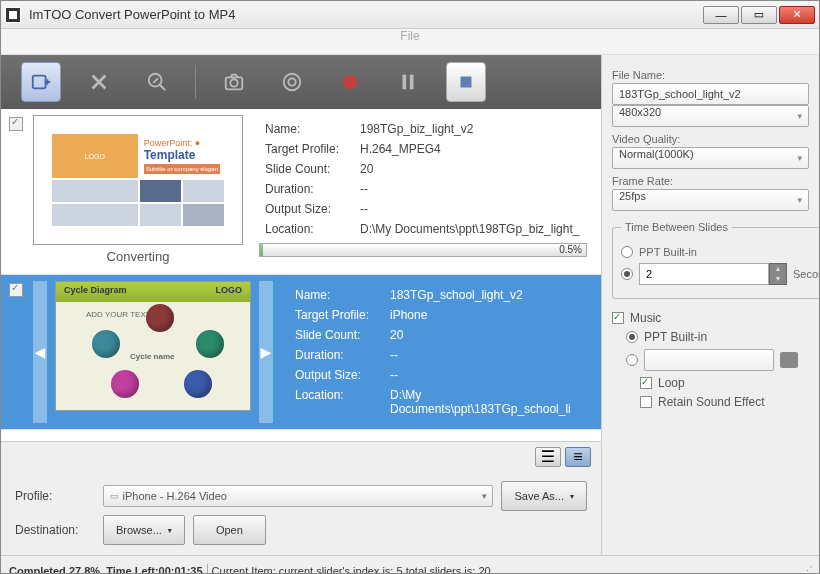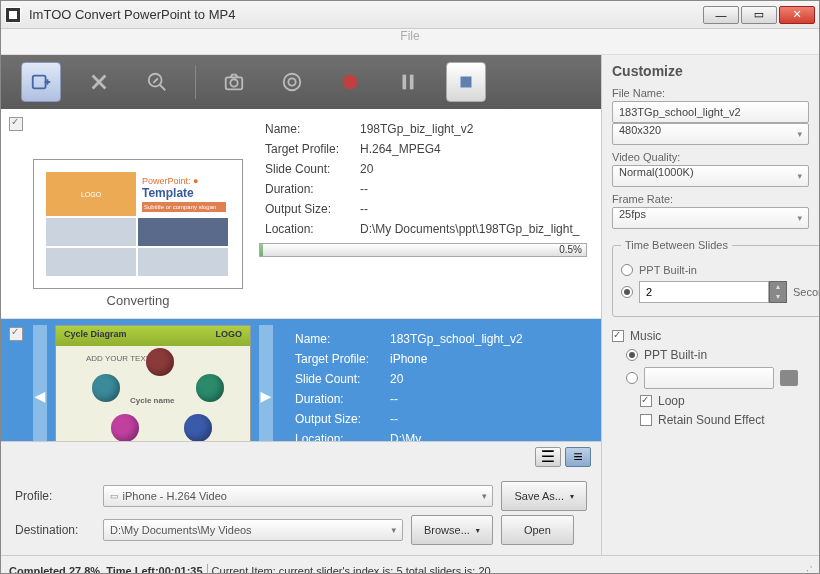--- a/index.html
+++ b/index.html
@@ -27,21 +27,21 @@
 .tbtn.sep { width:1px; height:34px; background:#888; border:none; }
 .tbtn svg { width:22px; height:22px; }
 .tbtn.stop { background:linear-gradient(#fff,#d8d8d8); border:1px solid #aaa; }
 
 .listarea { flex:1; overflow:hidden; background:#fff; }
 .item { display:flex; padding:6px; gap:8px; border-bottom:1px solid #e0e0e0; position:relative; }
 .item .chk { width:14px; height:14px; border:1px solid #999; background:#f0f0f0; margin:2px; position:relative; }
 .item .chk:after { content:'✓'; font-size:10px; color:#777; position:absolute; top:-2px; left:1px; }
 .thumbwrap { width:210px; }
 .thumb { width:210px; height:130px; border:1px solid #999; background:#fff; position:relative; overflow:hidden; }
-.thumb1 { display:grid; grid-template-columns:1fr 1fr; grid-template-rows:1fr 1fr 1fr; gap:2px; padding:12px;margin-top:44px; }
+.thumb1 { display:grid; grid-template-columns:1fr; grid-template-rows:1fr 1fr 1fr; gap:2px; padding:18px; }
 .thumb1 > div { background:#cbd3de; }
 .thumb1 .t1 { background:#ecaa55; display:flex; align-items:center; justify-content:center; font-size:7px; color:#fff; }
 .thumb1 .hdr { grid-column:2/4; background:#fff; font-size:9px; padding:4px; color:#345; }
 .thumb1 .hdr b { color:#3a5a9a; font-size:12px; }
 .thumb1 .hdr .bar { background:#e08050; color:#fff; font-size:6px; padding:2px; margin-top:2px; }
 .subtxt { text-align:center; font-size:13px; color:#555; padding:4px 0; }
 
 .thumb2 { background:#f0f0e0; }
 .thumb2 .top { height:20px; background:linear-gradient(#b0d040,#90b030); font-size:9px; color:#334; padding:3px 8px; display:flex; justify-content:space-between; font-weight:bold; }
 .thumb2 .body2 { position:relative; height:108px; }
@@ -291,36 +291,32 @@
             <span class="dev">▭</span>
             <span>iPhone - H.264 Video</span>
           </div>
         <div class="btn">
             <span>Save As...</span>
             <span class="dd">▾</span>
           </div>
       </div>
       <div class="row">
         <label>Destination:</label>
-        <div class="combo" style="flex:0 0 300px">
-            <span>D:\My Documents\My Videos</span>
-          </div>
         <div class="btn">
             <span>Browse...</span>
             <span class="dd">▾</span>
           </div>
         <div class="btn" style="padding:0 22px">
             <span>Open</span>
           </div>
       </div>
     </div>
   </div>
 
   <div class="rightcol">
-    <h3>Customize</h3>
     <div class="rlabel">File Name:</div>
     <input class="rinput" value="183TGp_school_light_v2" style="">
     <div class="rinput rcombo"><span>480x320</span></div>
     <div class="rlabel">Video Quality:</div>
     <div class="rinput rcombo"><span>Normal(1000K)</span></div>
     <div class="rlabel">Frame Rate:</div>
     <div class="rinput rcombo"><span>25fps</span></div>
 
     <fieldset>
       <legend>Time Between Slides</legend>

